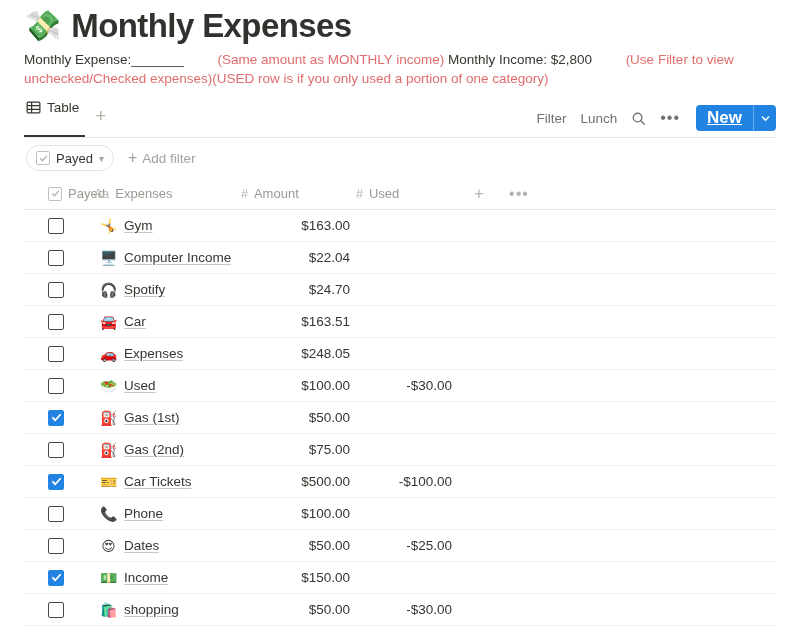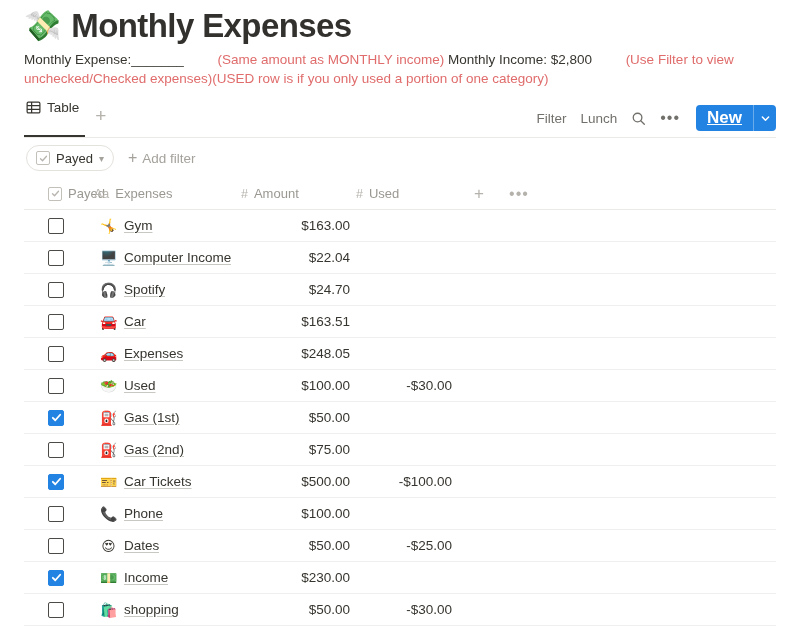--- a/index.html
+++ b/index.html
@@ -407,21 +407,21 @@
             <span class="checkbox checked">
               <svg class="tick" width="11" height="11" viewBox="0 0 12 12" fill="none" stroke="#ffffff" stroke-width="2" stroke-linecap="round" stroke-linejoin="round">
                 <polyline points="2,6.3 4.7,9 10,3"></polyline>
               </svg>
             </span>
           </div>
           <div class="c-name">
             <span class="row-emoji">💵</span>
             <span class="row-name">Income</span>
           </div>
-          <div class="c-amount num">$230.00</div>
+          <div class="c-amount num">$150.00</div>
           <div class="c-used num"></div>
           <div class="c-plus"></div>
           <div class="c-dots"></div>
         </div>
         <div class="trow">
           <div class="c-check">
             <span class="checkbox"></span>
           </div>
           <div class="c-name">
             <span class="row-emoji">🛍️</span>

